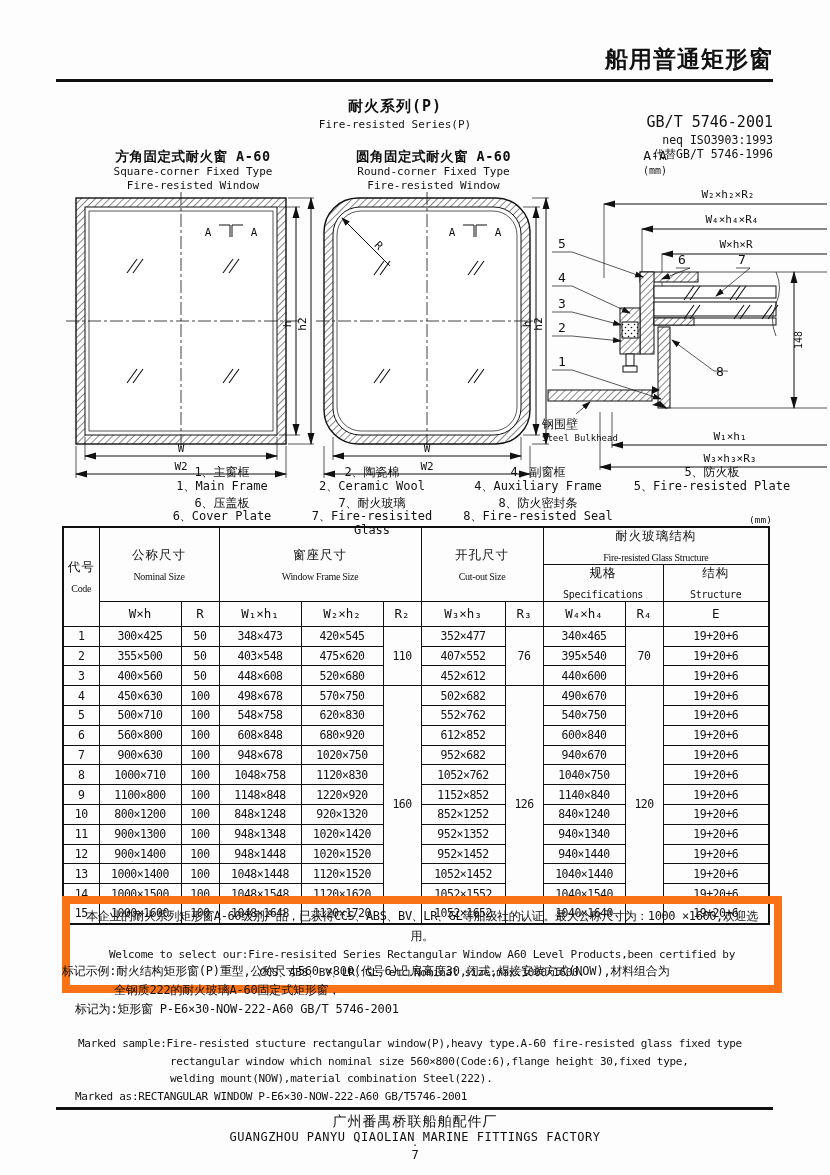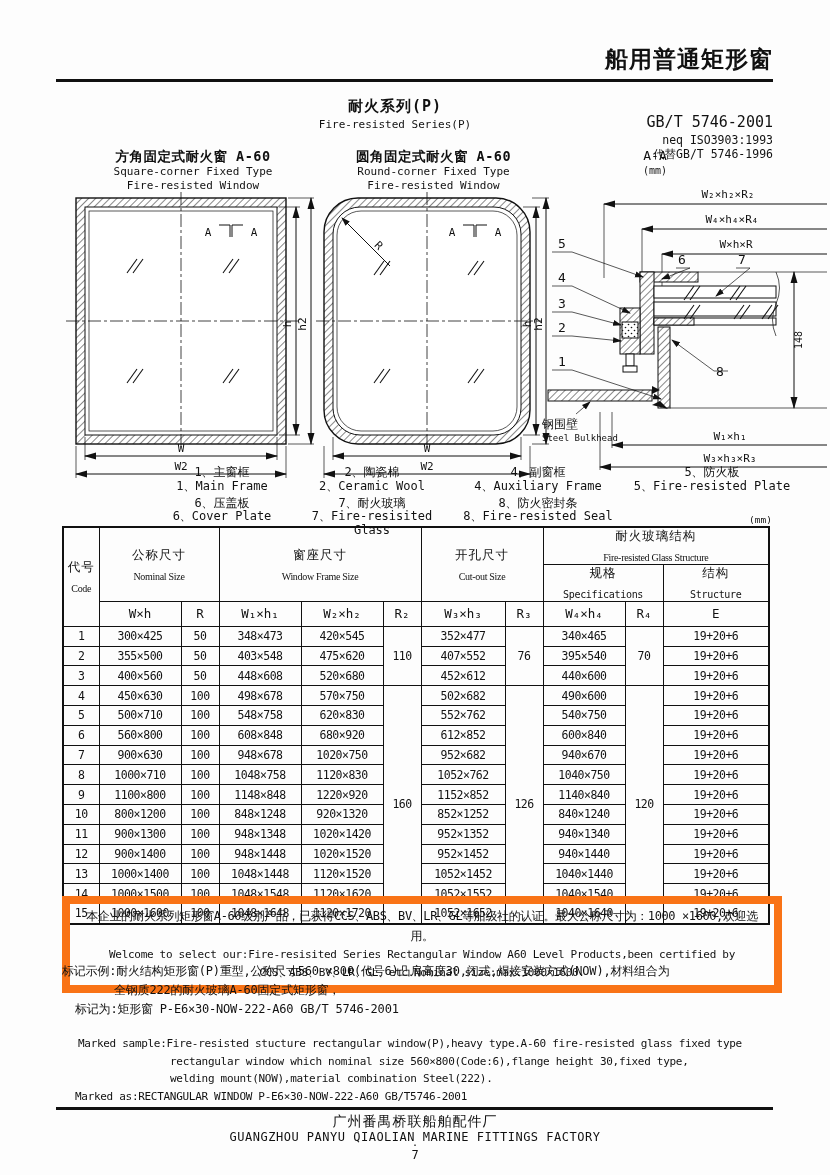--- a/index.html
+++ b/index.html
@@ -421,21 +421,21 @@
           </tr>
           <tr>
             <td>4</td>
             <td>450×630</td>
             <td>100</td>
             <td>498×678</td>
             <td>570×750</td>
             <td rowspan="12">160</td>
             <td>502×682</td>
             <td rowspan="12">126</td>
-            <td>490×600</td>
+            <td>490×670</td>
             <td rowspan="12">120</td>
             <td>19+20+6</td>
           </tr>
           <tr>
             <td>5</td>
             <td>500×710</td>
             <td>100</td>
             <td>548×758</td>
             <td>620×830</td>
             <td>552×762</td>

